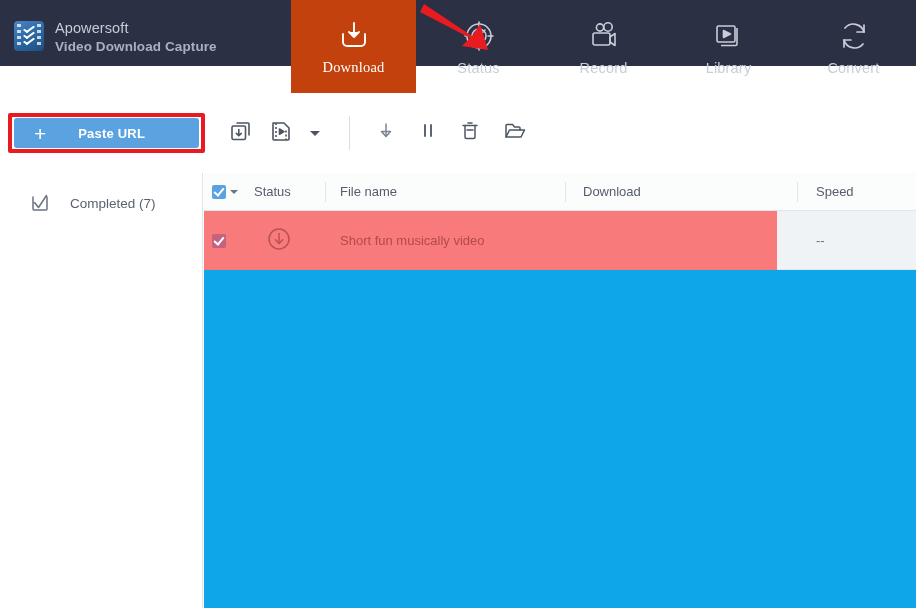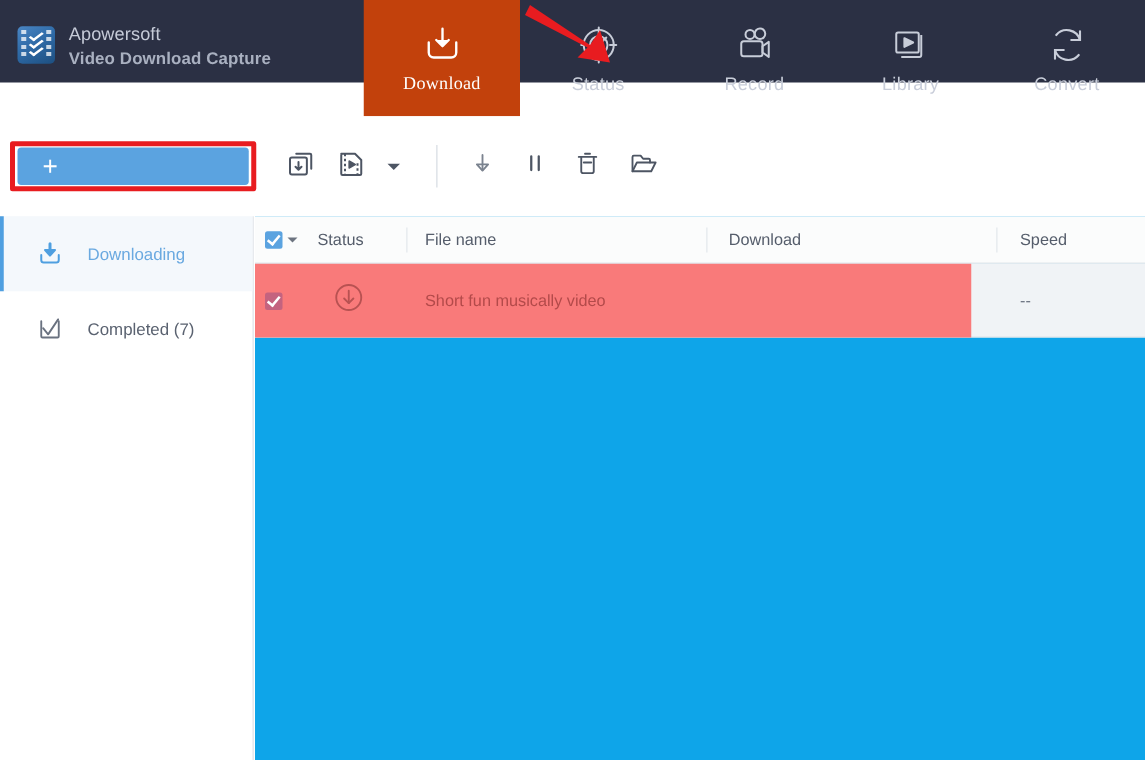--- a/index.html
+++ b/index.html
@@ -279,20 +279,21 @@
         <path d="M14 6 L62 38 L70 26 L78 52 L52 48 L60 40 L10 14 Z" fill="#e81c20"></path>
       </svg>
     </div>
   </div>
 
   <div class="toolbar">
 
     <div class="paste-highlight"></div>
     <div class="paste-btn">
       <span class="paste-plus">+</span>
+      <span class="paste-label">Paste URL</span>
     </div>
 
     <div class="tool-icons">
       <span class="tool-ic">
         <svg width="26" height="26" viewBox="0 0 26 26" fill="none" stroke="#4d5563" stroke-width="1.6" stroke-linecap="round" stroke-linejoin="round">
           <path d="M9 5 h11 a1 1 0 0 1 1 1 v11"></path>
           <rect x="4" y="8" width="13.5" height="13.5" rx="1.5"></rect>
           <path d="M10.8 11.5 v6 M8.4 15.4 l2.4 2.4 2.4-2.4"></path>
         </svg>
       </span>
@@ -334,30 +335,20 @@
         <svg width="24" height="26" viewBox="0 0 24 26" fill="none" stroke="#4d5563" stroke-width="1.5" stroke-linejoin="round" stroke-linecap="round">
           <path d="M3 19 V7.5 a1 1 0 0 1 1-1 h5.5 l2 2.5 H16 a1 1 0 0 1 1 1 V12"></path>
           <path d="M3 19 l3.5-7 h15 l-3.5 7 z"></path>
         </svg>
       </span>
     </div>
   </div>
 
   <div class="sidebar">
 
-    <div class="side-item active">
-      <span class="side-ic">
-        <svg width="22" height="22" viewBox="0 0 22 22" fill="none" stroke="#4f9fe0" stroke-width="1.6" stroke-linecap="round" stroke-linejoin="round">
-          <path d="M11 3 v8" stroke-width="2.4"></path>
-            <path d="M7 8 l4 4.5 4-4.5 z" fill="#4f9fe0"></path>
-          <path d="M4 12 v4 a2 2 0 0 0 2 2 h10 a2 2 0 0 0 2-2 v-4"></path>
-        </svg>
-      </span>
-      <span class="side-label">Downloading</span>
-    </div>
 
     <div class="side-item">
       <span class="side-ic">
         <svg width="22" height="22" viewBox="0 0 22 22" fill="none" stroke="#6a7280" stroke-width="1.5" stroke-linecap="round" stroke-linejoin="round">
           <path d="M4 5 v12 a1 1 0 0 0 1 1 h12 a1 1 0 0 0 1-1 V5"></path>
           <path d="M5.5 10.5 l4 5 8-12"></path>
         </svg>
       </span>
       <span class="side-label">Completed (7)</span>
     </div>

